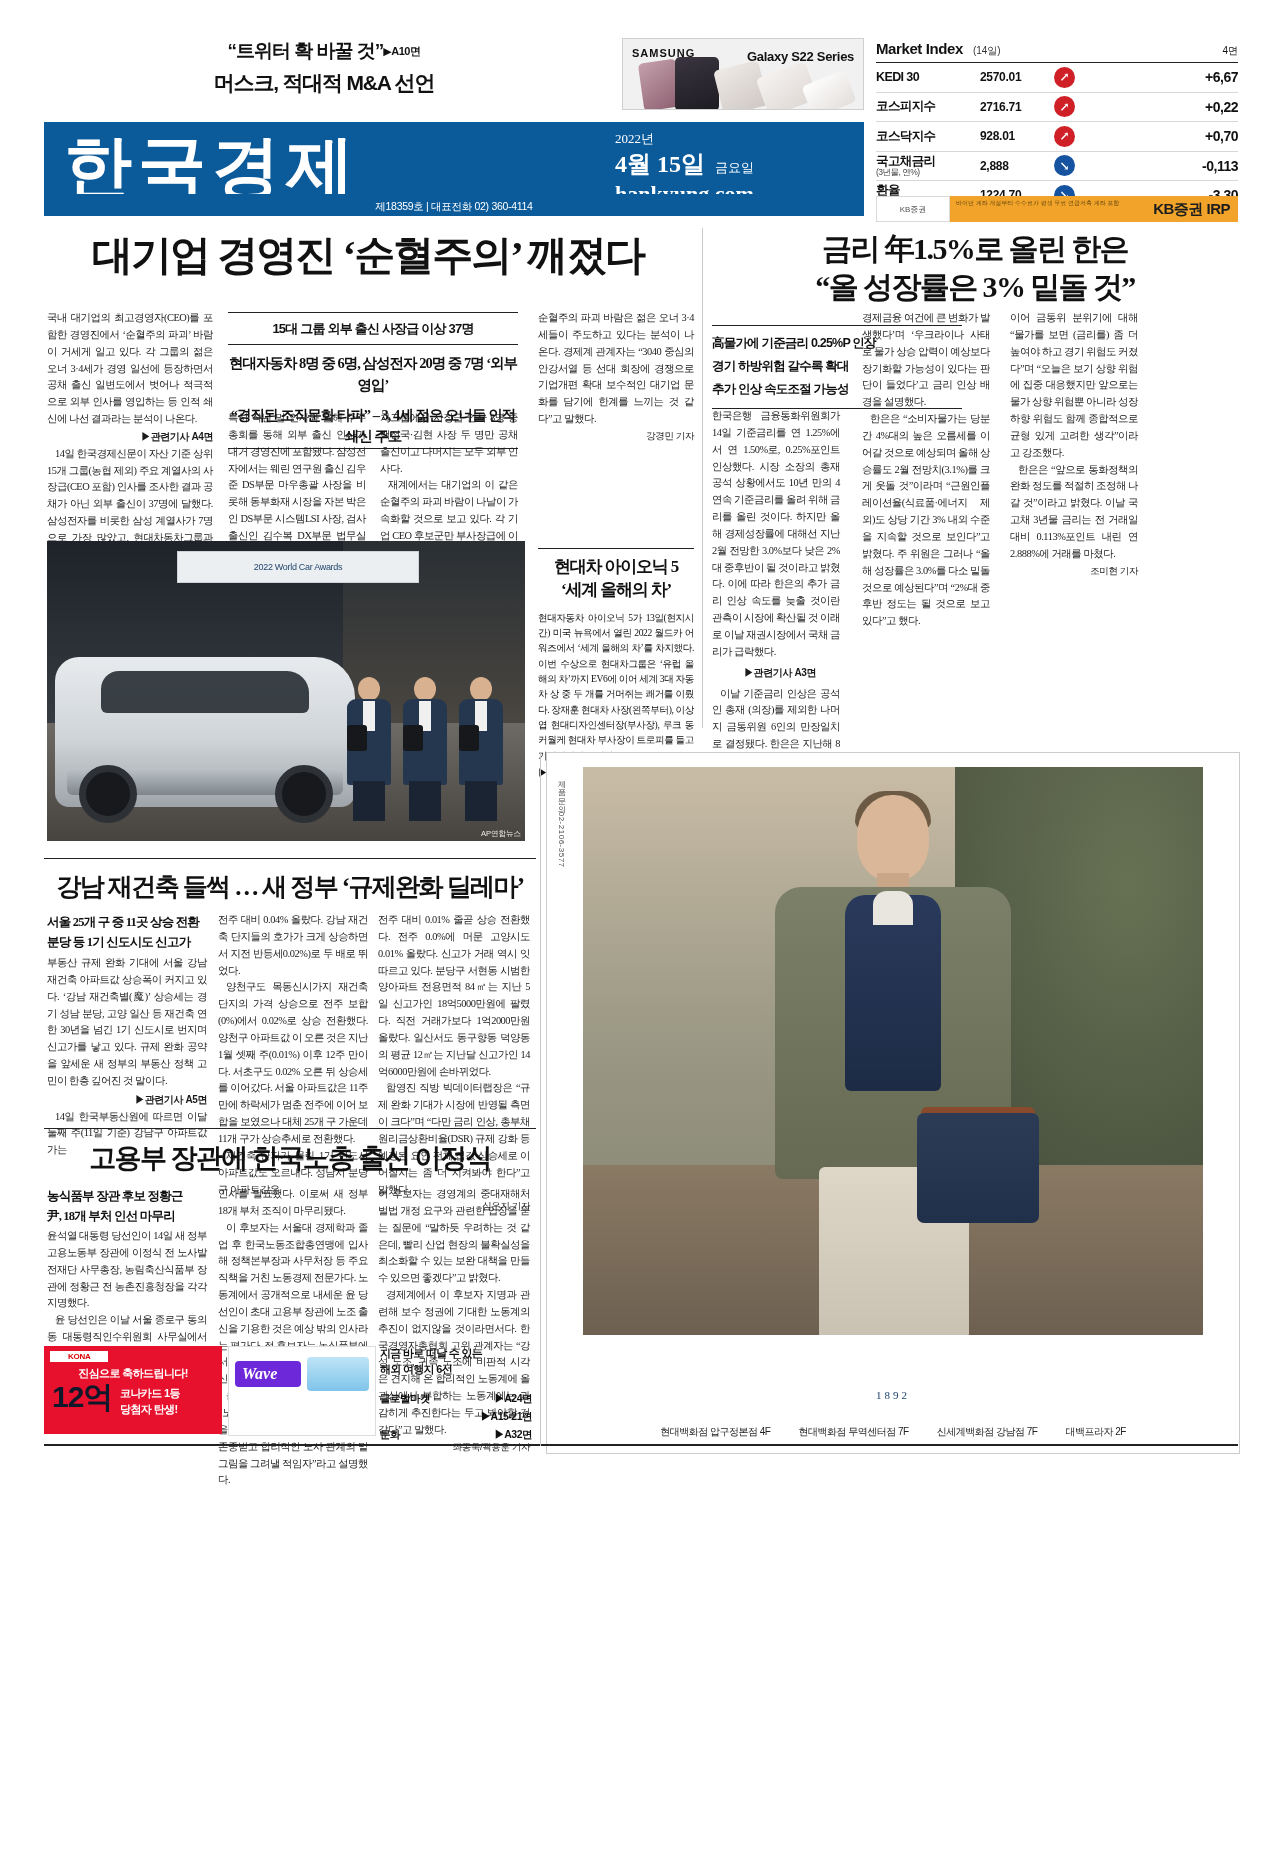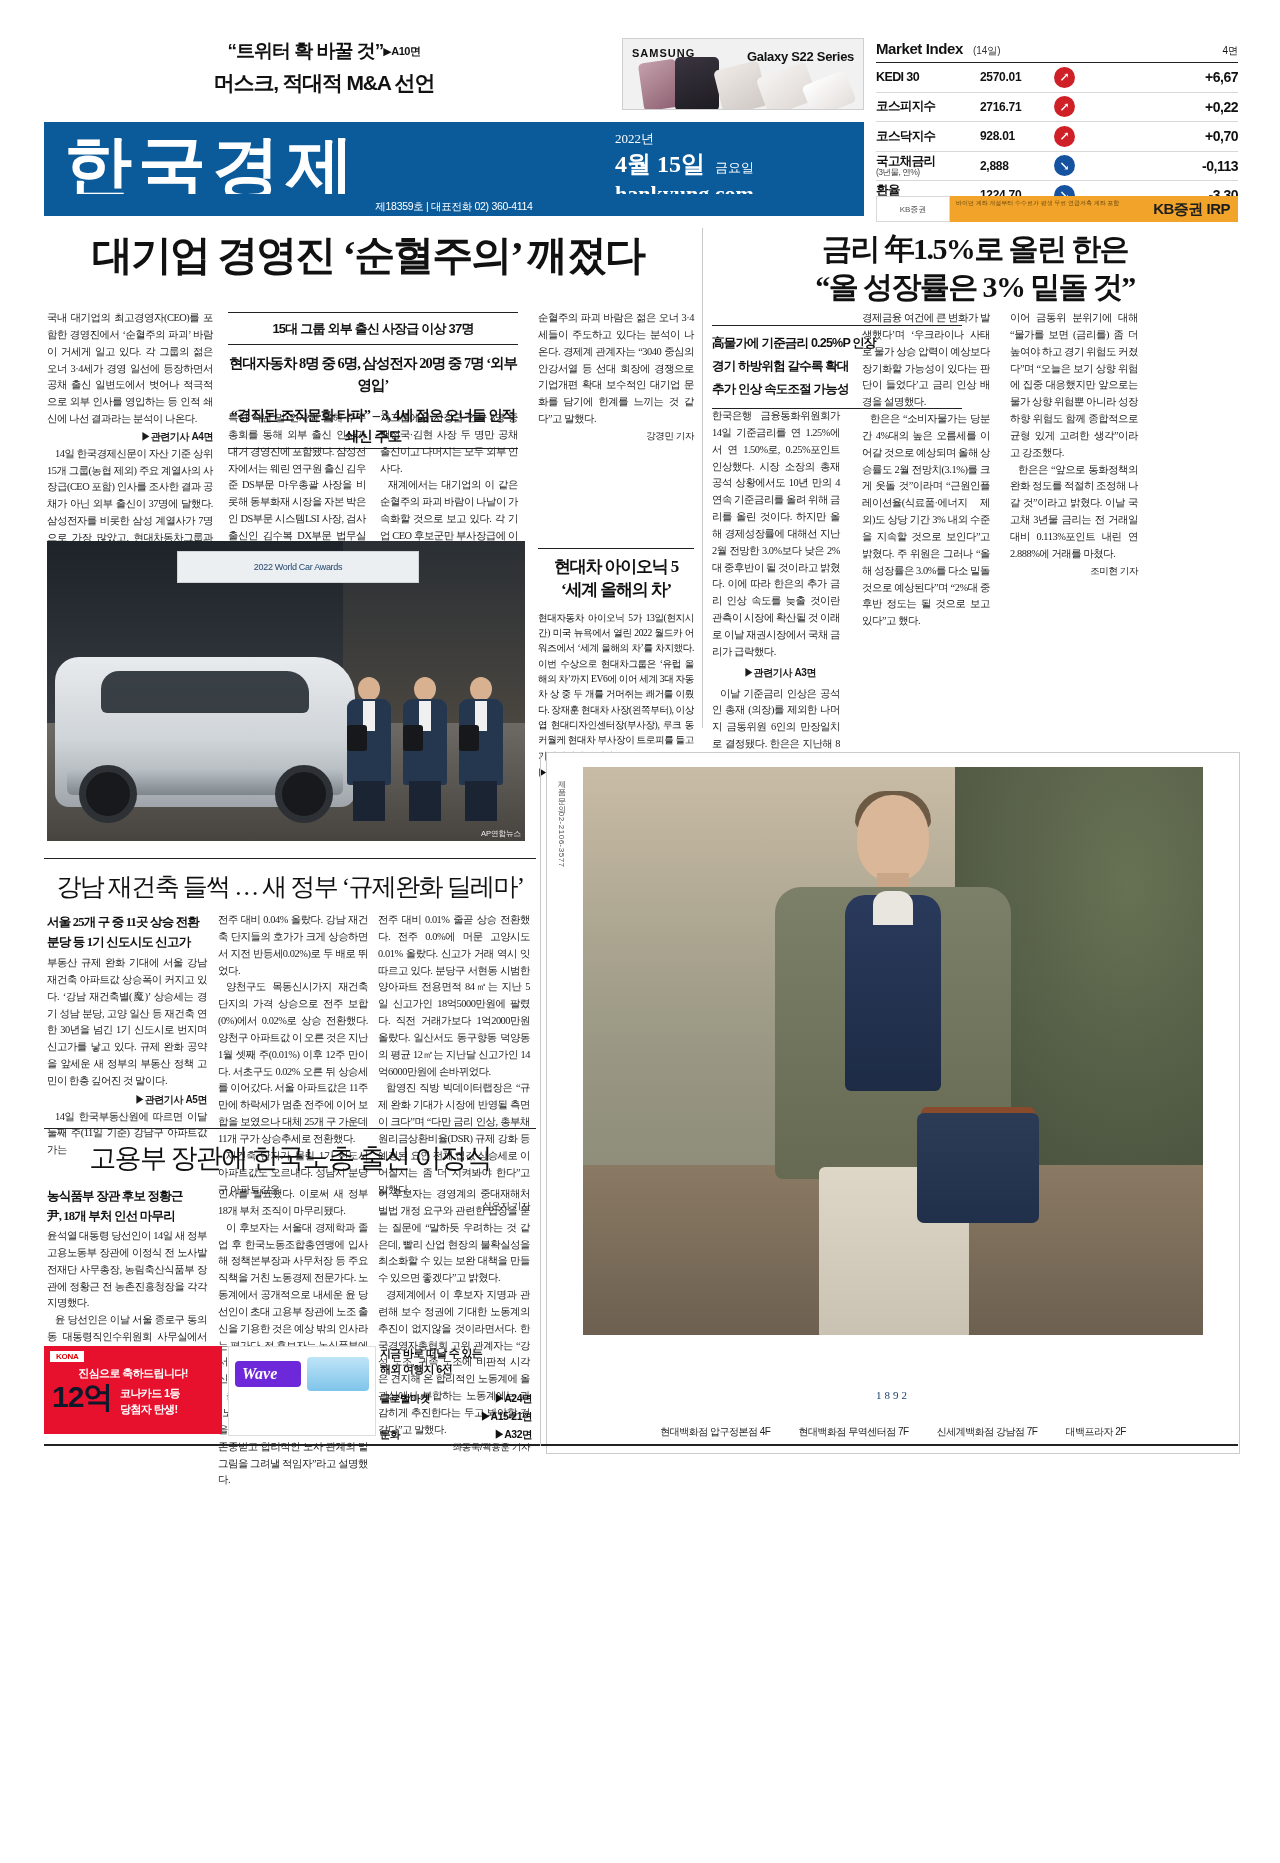--- a/index.html
+++ b/index.html
@@ -111,21 +111,21 @@
   .ph-person{position:absolute;bottom:22px;width:52px;height:142px;}
   .ph-person .head{position:absolute;left:50%;margin-left:-11px;top:0;width:22px;height:24px;border-radius:50%;background:#d8b191;}
   .ph-person .body{position:absolute;left:4px;top:22px;width:44px;height:86px;border-radius:9px 9px 3px 3px;background:#25364f;}
   .ph-person .shirt{position:absolute;left:50%;margin-left:-6px;top:24px;width:12px;height:30px;background:#f0f0f0;}
   .ph-person .legs{position:absolute;left:10px;top:104px;width:32px;height:40px;background:#1b2433;}
   .ph-person .trophy{position:absolute;left:4px;top:48px;width:20px;height:26px;background:#16181b;border-radius:3px;}
   .ph-p1{left:296px;} .ph-p2{left:352px;} .ph-p3{left:408px;}
   .ph-credit{position:absolute;right:4px;bottom:2px;font-family:"Liberation Sans",sans-serif;font-size:7.5px;color:#eee;}
 
   
-  .sec-hl{position:absolute;text-align:center;font-family:"Liberation Serif",serif;font-weight:normal;letter-spacing:-1.6px;}
+  .sec-hl{position:absolute;text-align:center;font-family:"Liberation Serif",serif;font-weight:bold;letter-spacing:-1.6px;}
 
   
   .breuer{position:absolute;left:546px;top:752px;width:692px;height:700px;border:1px solid #ccc;background:#fff;}
   .br-photo{position:absolute;left:36px;top:14px;width:620px;height:568px;overflow:hidden;background:#8c8577;}
   .br-sky{position:absolute;inset:0;background:linear-gradient(180deg,#c9bca6 0%,#9d9a86 45%,#7d7f6b 100%);}
   .br-tree{position:absolute;right:0;top:0;width:40%;height:70%;background:radial-gradient(ellipse at 70% 30%,#5e6b4c,#3e4735);opacity:.9;}
   .br-wall{position:absolute;left:0;bottom:0;width:100%;height:30%;background:linear-gradient(180deg,#8a7a64,#6d6050);}
   .br-man{position:absolute;left:50%;margin-left:-140px;top:28px;width:280px;height:540px;}
   .br-head{position:absolute;left:50%;margin-left:-36px;top:0;width:72px;height:86px;border-radius:48% 48% 44% 44%;background:#d9b798;}
   .br-hair{position:absolute;left:50%;margin-left:-38px;top:-4px;width:76px;height:38px;border-radius:40px 40px 10px 10px;background:#6d5a45;}
@@ -137,21 +137,21 @@
   .br-bag{position:absolute;right:-6px;top:318px;width:122px;height:110px;background:linear-gradient(180deg,#2c3b56,#20304a);border-radius:7px;}
   .br-bagflap{position:absolute;right:-2px;top:312px;width:114px;height:48px;background:#8a4a2c;border-radius:6px;}
   .br-vert{position:absolute;left:8px;top:22px;writing-mode:vertical-rl;font-family:"Liberation Sans",sans-serif;font-size:8px;color:#4a4a4a;letter-spacing:0.5px;}
   .br-logo{position:absolute;left:0;right:0;top:594px;text-align:center;font-family:"Liberation Serif",serif;font-size:36px;letter-spacing:10px;color:#1a3f6b;}
   .br-year{position:absolute;left:0;right:0;top:636px;text-align:center;font-family:"Liberation Serif",serif;font-size:11px;letter-spacing:3px;color:#1a3f6b;}
   .br-stores{position:absolute;left:0;right:0;bottom:14px;display:flex;justify-content:center;gap:28px;
     font-family:"Liberation Sans",sans-serif;font-size:10px;color:#222;letter-spacing:-0.5px;}
 
   
   .ad-left{position:absolute;left:44px;top:1346px;width:178px;height:88px;background:#e8112d;overflow:hidden;}
-  .ad-l-tag{position:absolute;left:6px;top:5px;background:#fff;color:#d00;font-family:"Liberation Sans",sans-serif;font-weight:bold;font-size:8px;padding:1px 6px;letter-spacing:-0.3px;}
+  .ad-l-tag{position:absolute;left:6px;top:5px;background:#fff;color:#d00;font-family:"Liberation Sans",sans-serif;font-weight:bold;font-size:8px;padding:1px 18px;letter-spacing:-0.3px;}
   .ad-l-t1{position:absolute;left:0;right:0;top:20px;text-align:center;color:#fff;font-family:"Liberation Sans",sans-serif;font-weight:bold;font-size:11px;letter-spacing:-0.6px;}
   .ad-l-big{position:absolute;left:8px;top:36px;color:#0f172a;font-family:"Liberation Sans",sans-serif;font-weight:bold;font-size:30px;letter-spacing:-1px;line-height:1;}
   .ad-l-s1{position:absolute;left:76px;top:40px;color:#fff;font-family:"Liberation Sans",sans-serif;font-weight:bold;font-size:11px;letter-spacing:-0.6px;}
   .ad-l-s2{position:absolute;left:76px;top:56px;color:#fff;font-family:"Liberation Sans",sans-serif;font-weight:bold;font-size:11px;letter-spacing:-0.6px;}
   .ad-mid{position:absolute;left:228px;top:1346px;width:146px;height:88px;background:#fff;border:1px solid #ddd;overflow:hidden;}
   .ad-wave-b{position:absolute;left:6px;top:14px;width:66px;height:26px;background:#6d28d9;border-radius:4px;}
   .ad-wave-b span{color:#fff;font-family:"Liberation Serif",serif;font-style:italic;font-weight:bold;font-size:16px;line-height:26px;padding-left:7px;}
   .ad-plane{position:absolute;right:6px;top:10px;width:62px;height:34px;background:linear-gradient(#bfe4f7,#7fc4ea);border-radius:4px;}
   .ad-r{position:absolute;left:380px;top:1346px;width:152px;height:88px;}
   .ad-r-t1{font-family:"Liberation Sans",sans-serif;font-weight:bold;font-size:11px;letter-spacing:-0.7px;line-height:1.45;}

